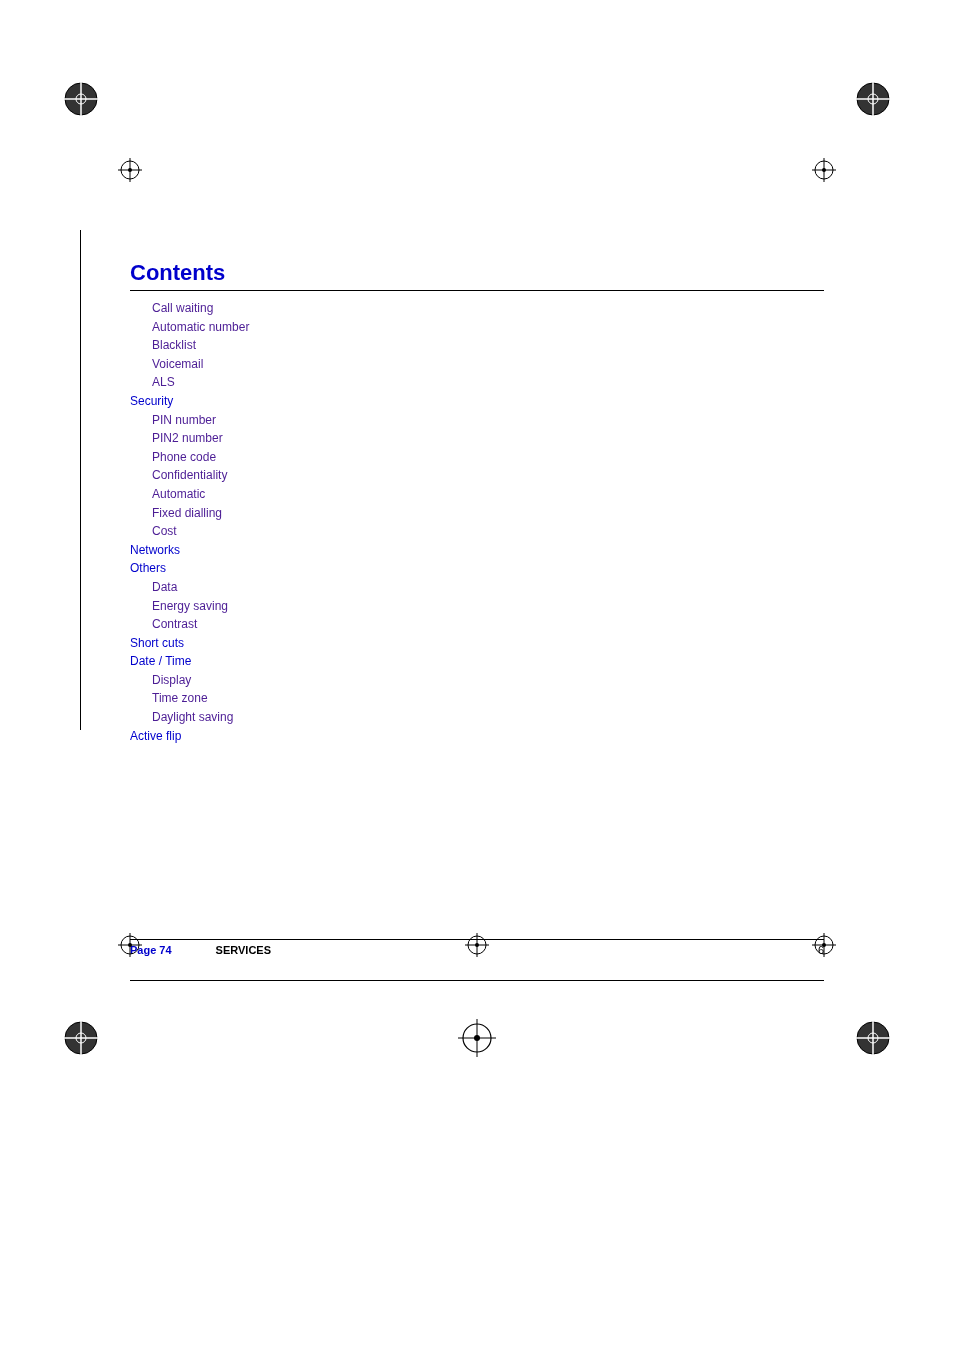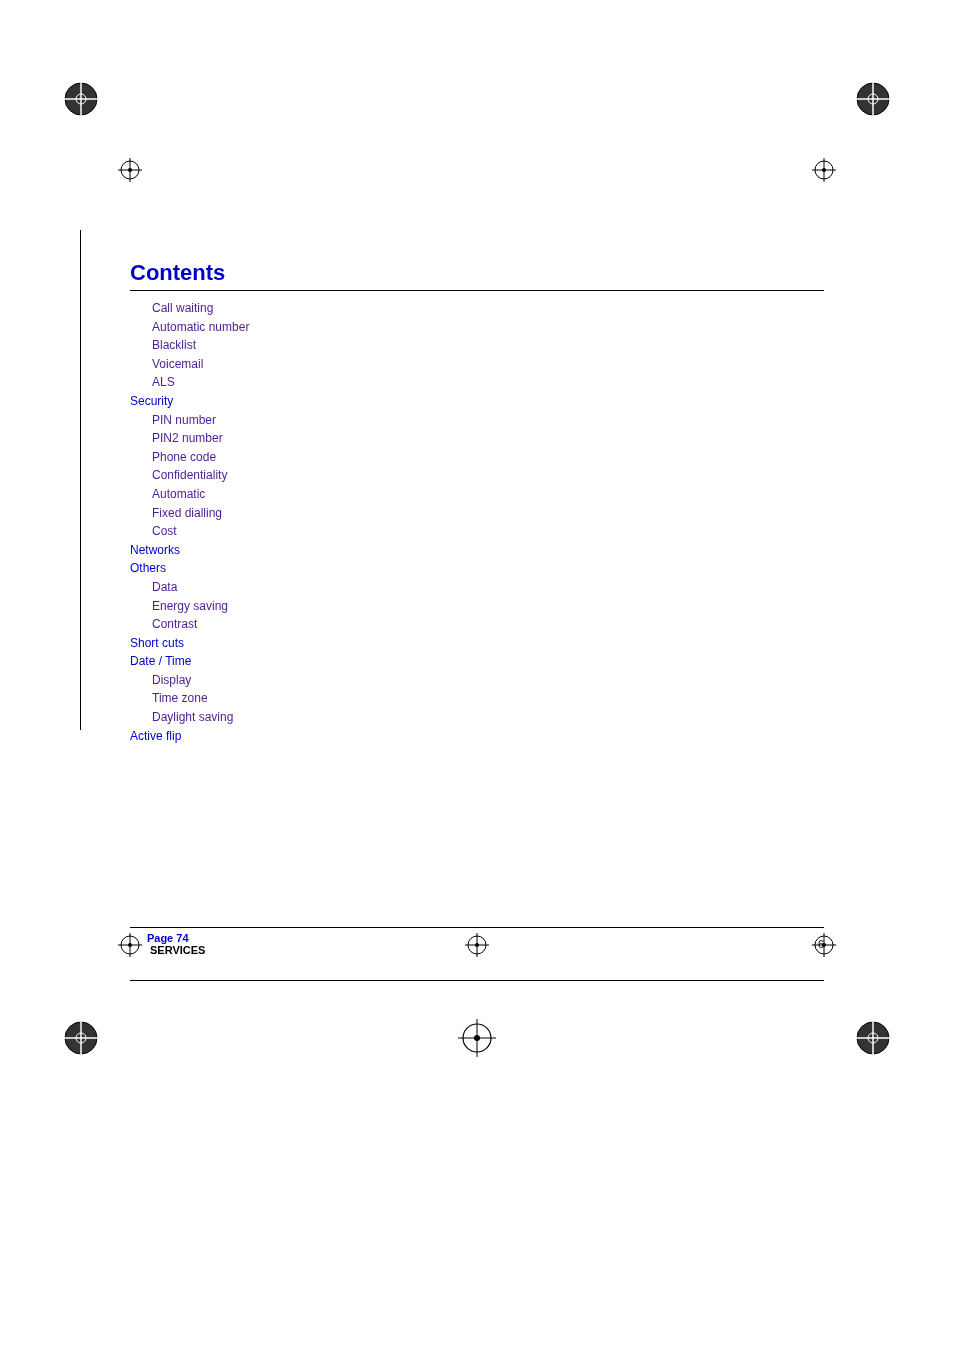--- a/index.html
+++ b/index.html
@@ -99,22 +99,21 @@
 
     .footer-content {
       display: flex;
       align-items: center;
       justify-content: space-between;
     }
 
     .footer-page-info {
       display: flex;
       align-items: center;
-      gap: 0;
-      flex-direction: column;
+      gap: 24px;
     }
 
     .footer-page-label {
       font-size: 11px;
       font-weight: bold;
       color: #0000cc;
     }
 
     .footer-page-number {
       font-size: 11px;

